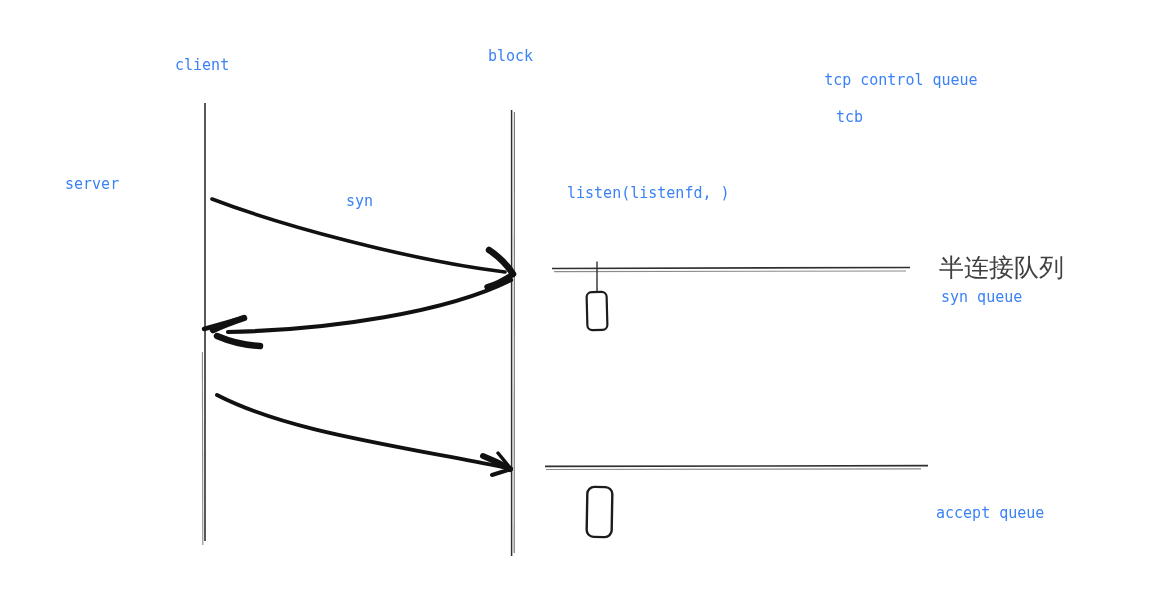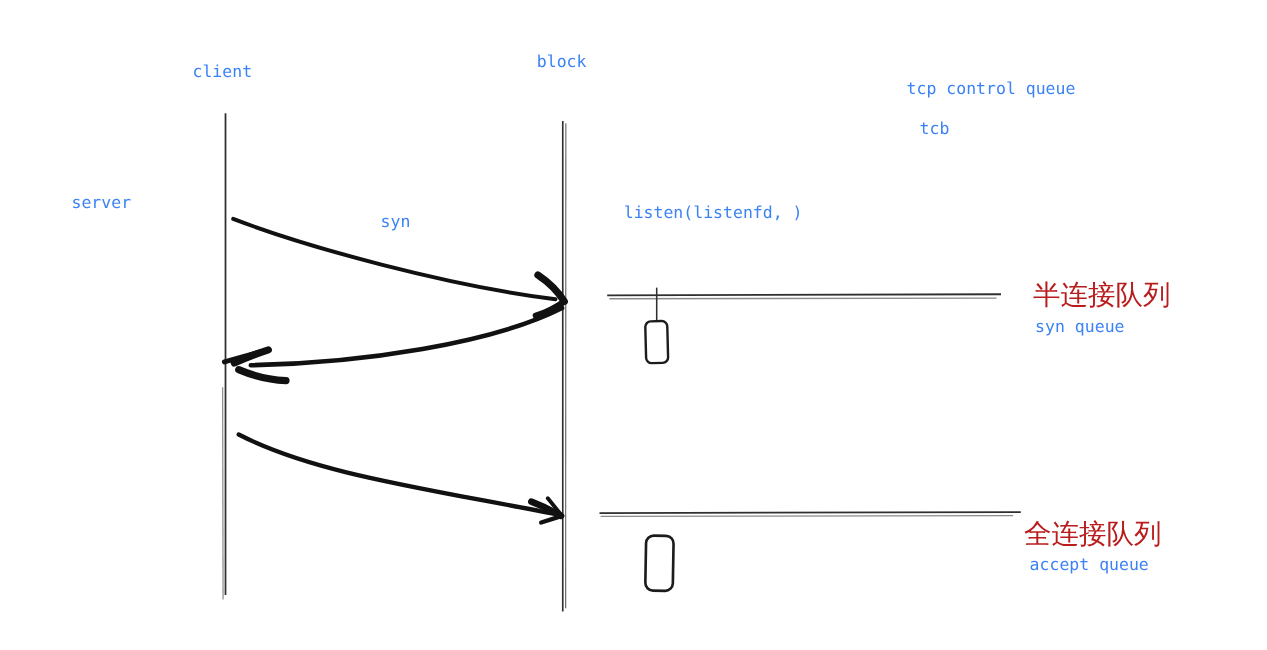--- a/index.html
+++ b/index.html
@@ -16,21 +16,21 @@
     position: absolute;
     font-family: "DejaVu Sans Mono", "Liberation Mono", monospace;
     font-size: 15px;
     line-height: 1.25;
     color: #3b82f6;
     white-space: pre;
   }
   .label-zh {
     font-family: "DejaVu Sans", "Liberation Sans", sans-serif;
     font-size: 25px;
-    color: #b91c1c;
+    color: #404040;
   }
   .tcb-note .line2 { display: block; margin-left: 48px; }
 </style>
 </head>
 <body>
 
 <div id="canvas">
 
   <svg id="sketch" width="1152" height="591" viewBox="0 0 1152 591">
 
@@ -76,17 +76,16 @@
   <div class="label" style="left:65px; top:175px;">server</div>
 
   <div class="label" style="left:318px; top:192px;margin-left:28px;">syn</div>
 
   <div class="label" style="left:545px; top:184px;margin-left:22px;">listen(listenfd, )</div>
 
   <div class="label label-zh" style="left:939px; top:252px;">半连接队列</div>
 
   <div class="label" style="left:941px; top:288px;text-align:right;">syn queue</div>
 
-  <div class="label label-zh" style="left:931px; top:470px;">全连接队列</div>
 
   <div class="label" style="left:936px; top:504px;">accept queue</div>
 
 </div>
 
 </body></html>

